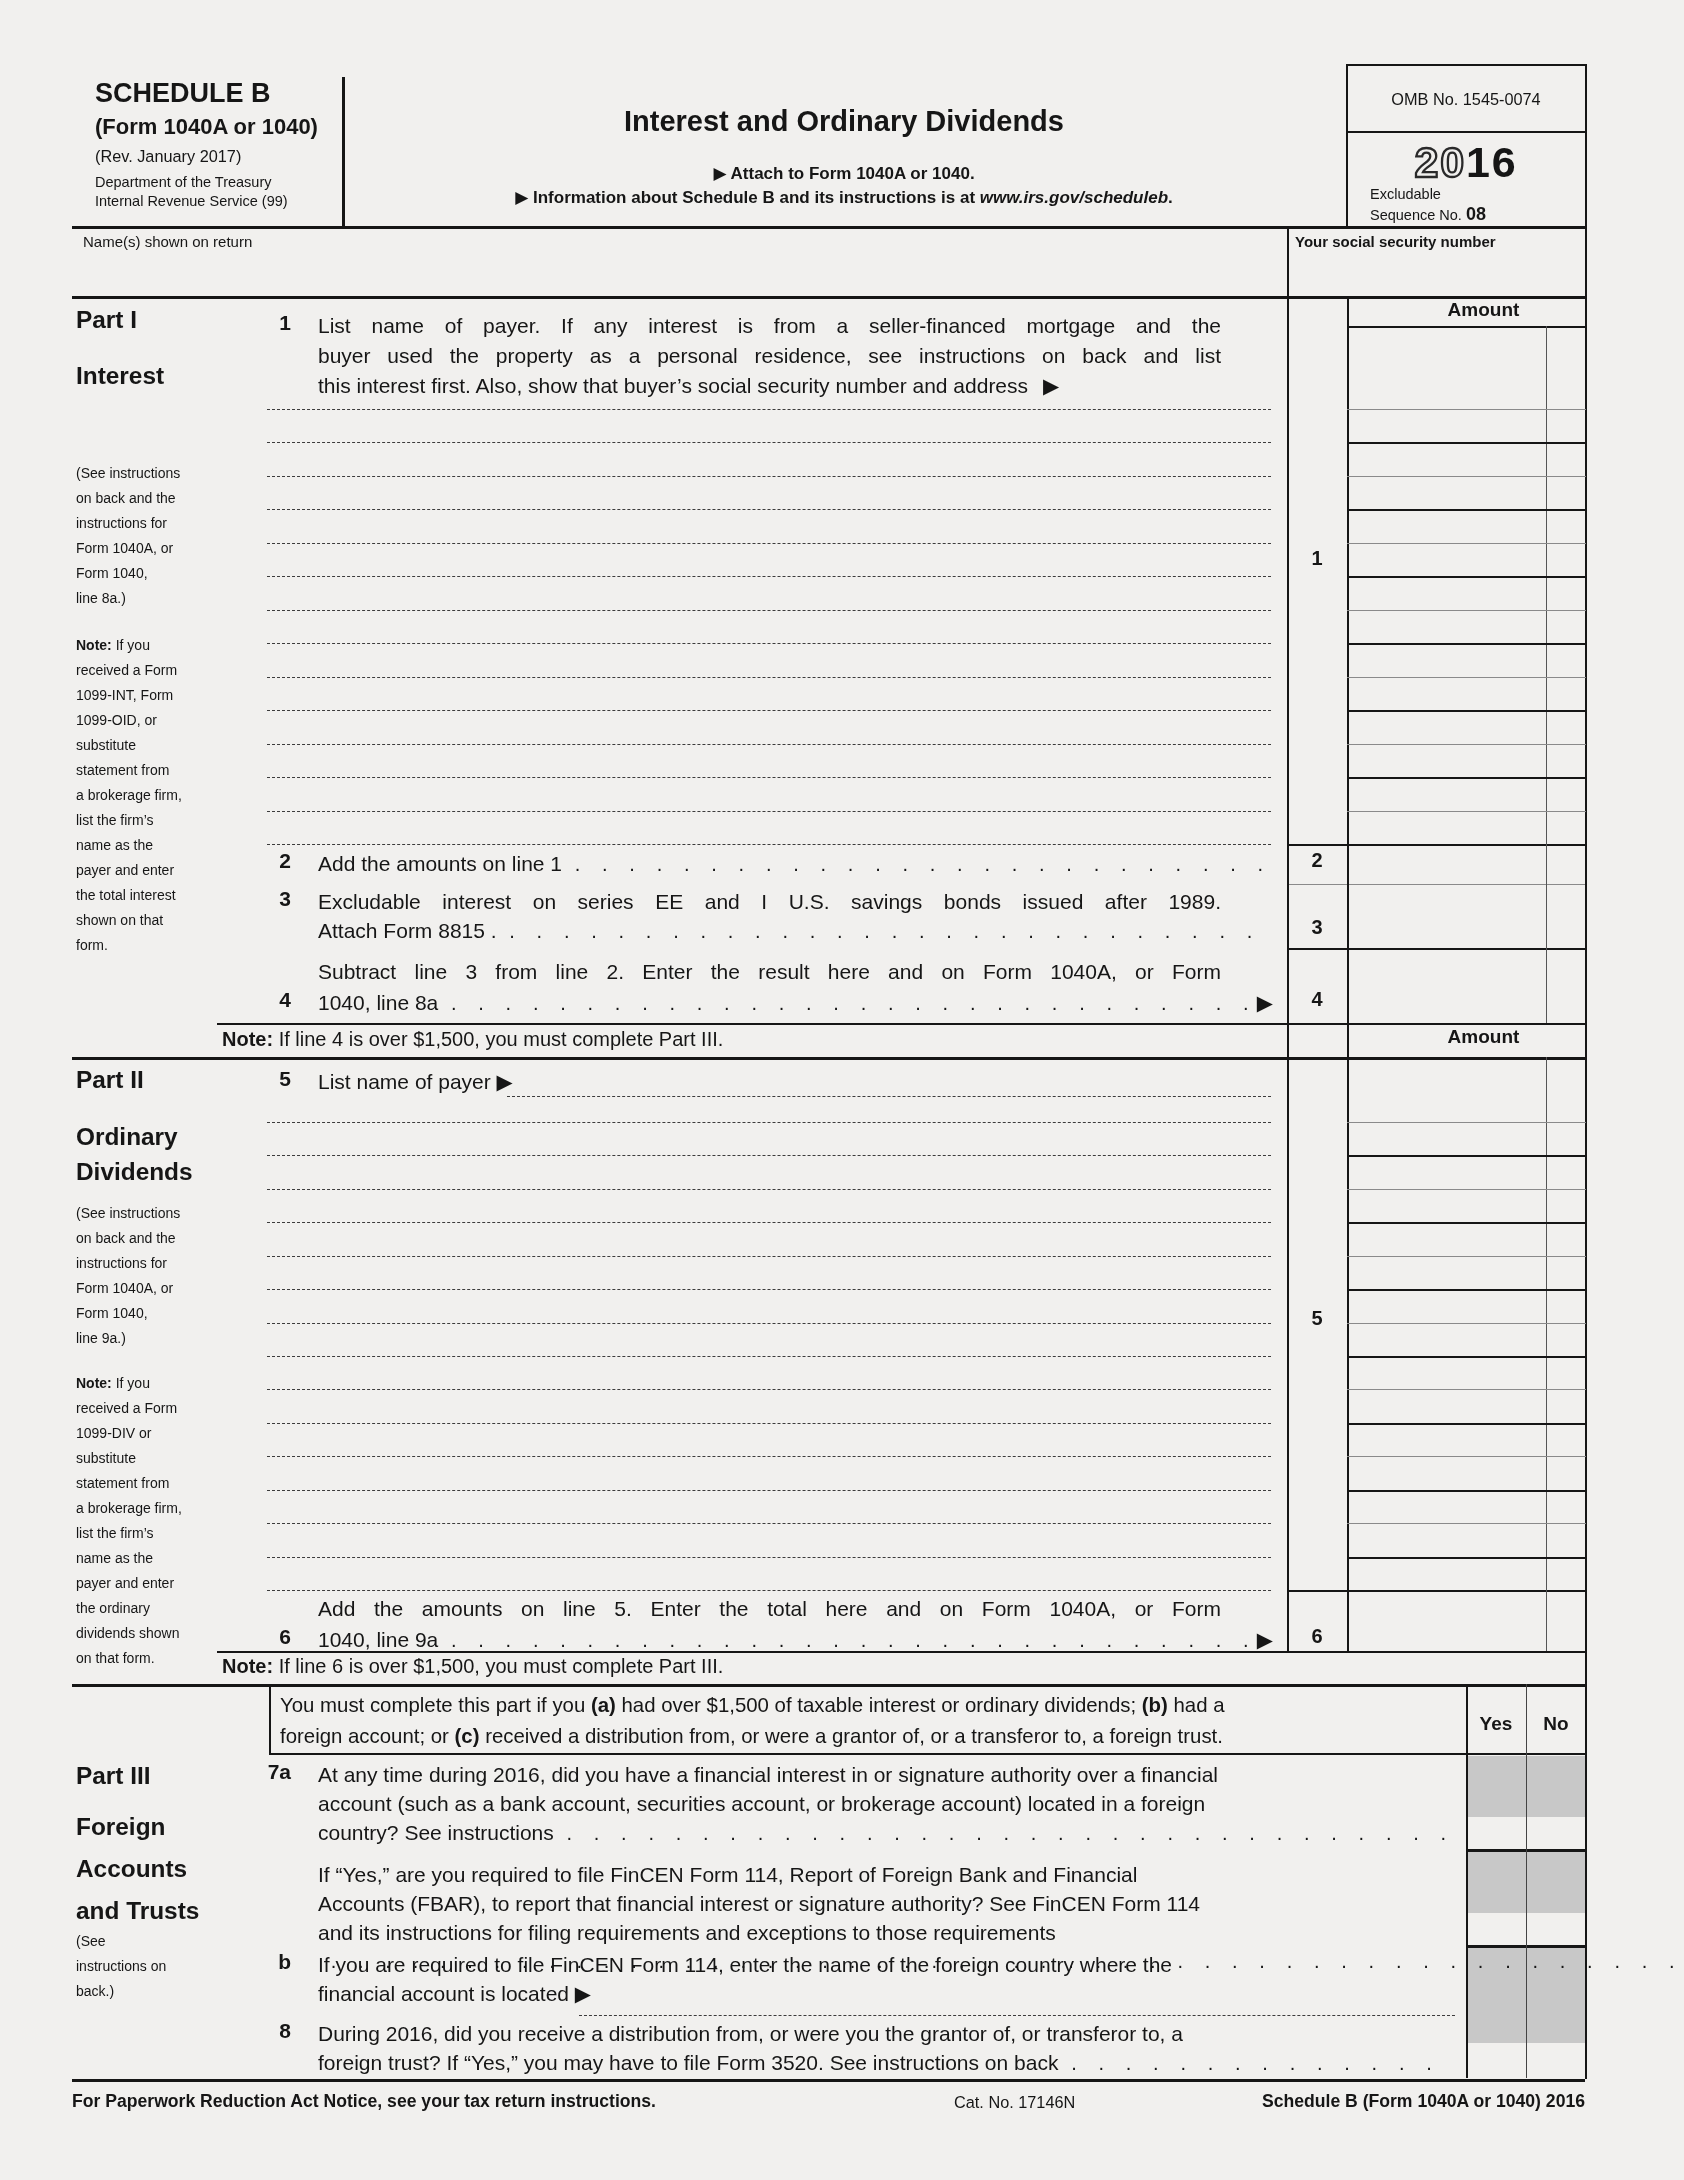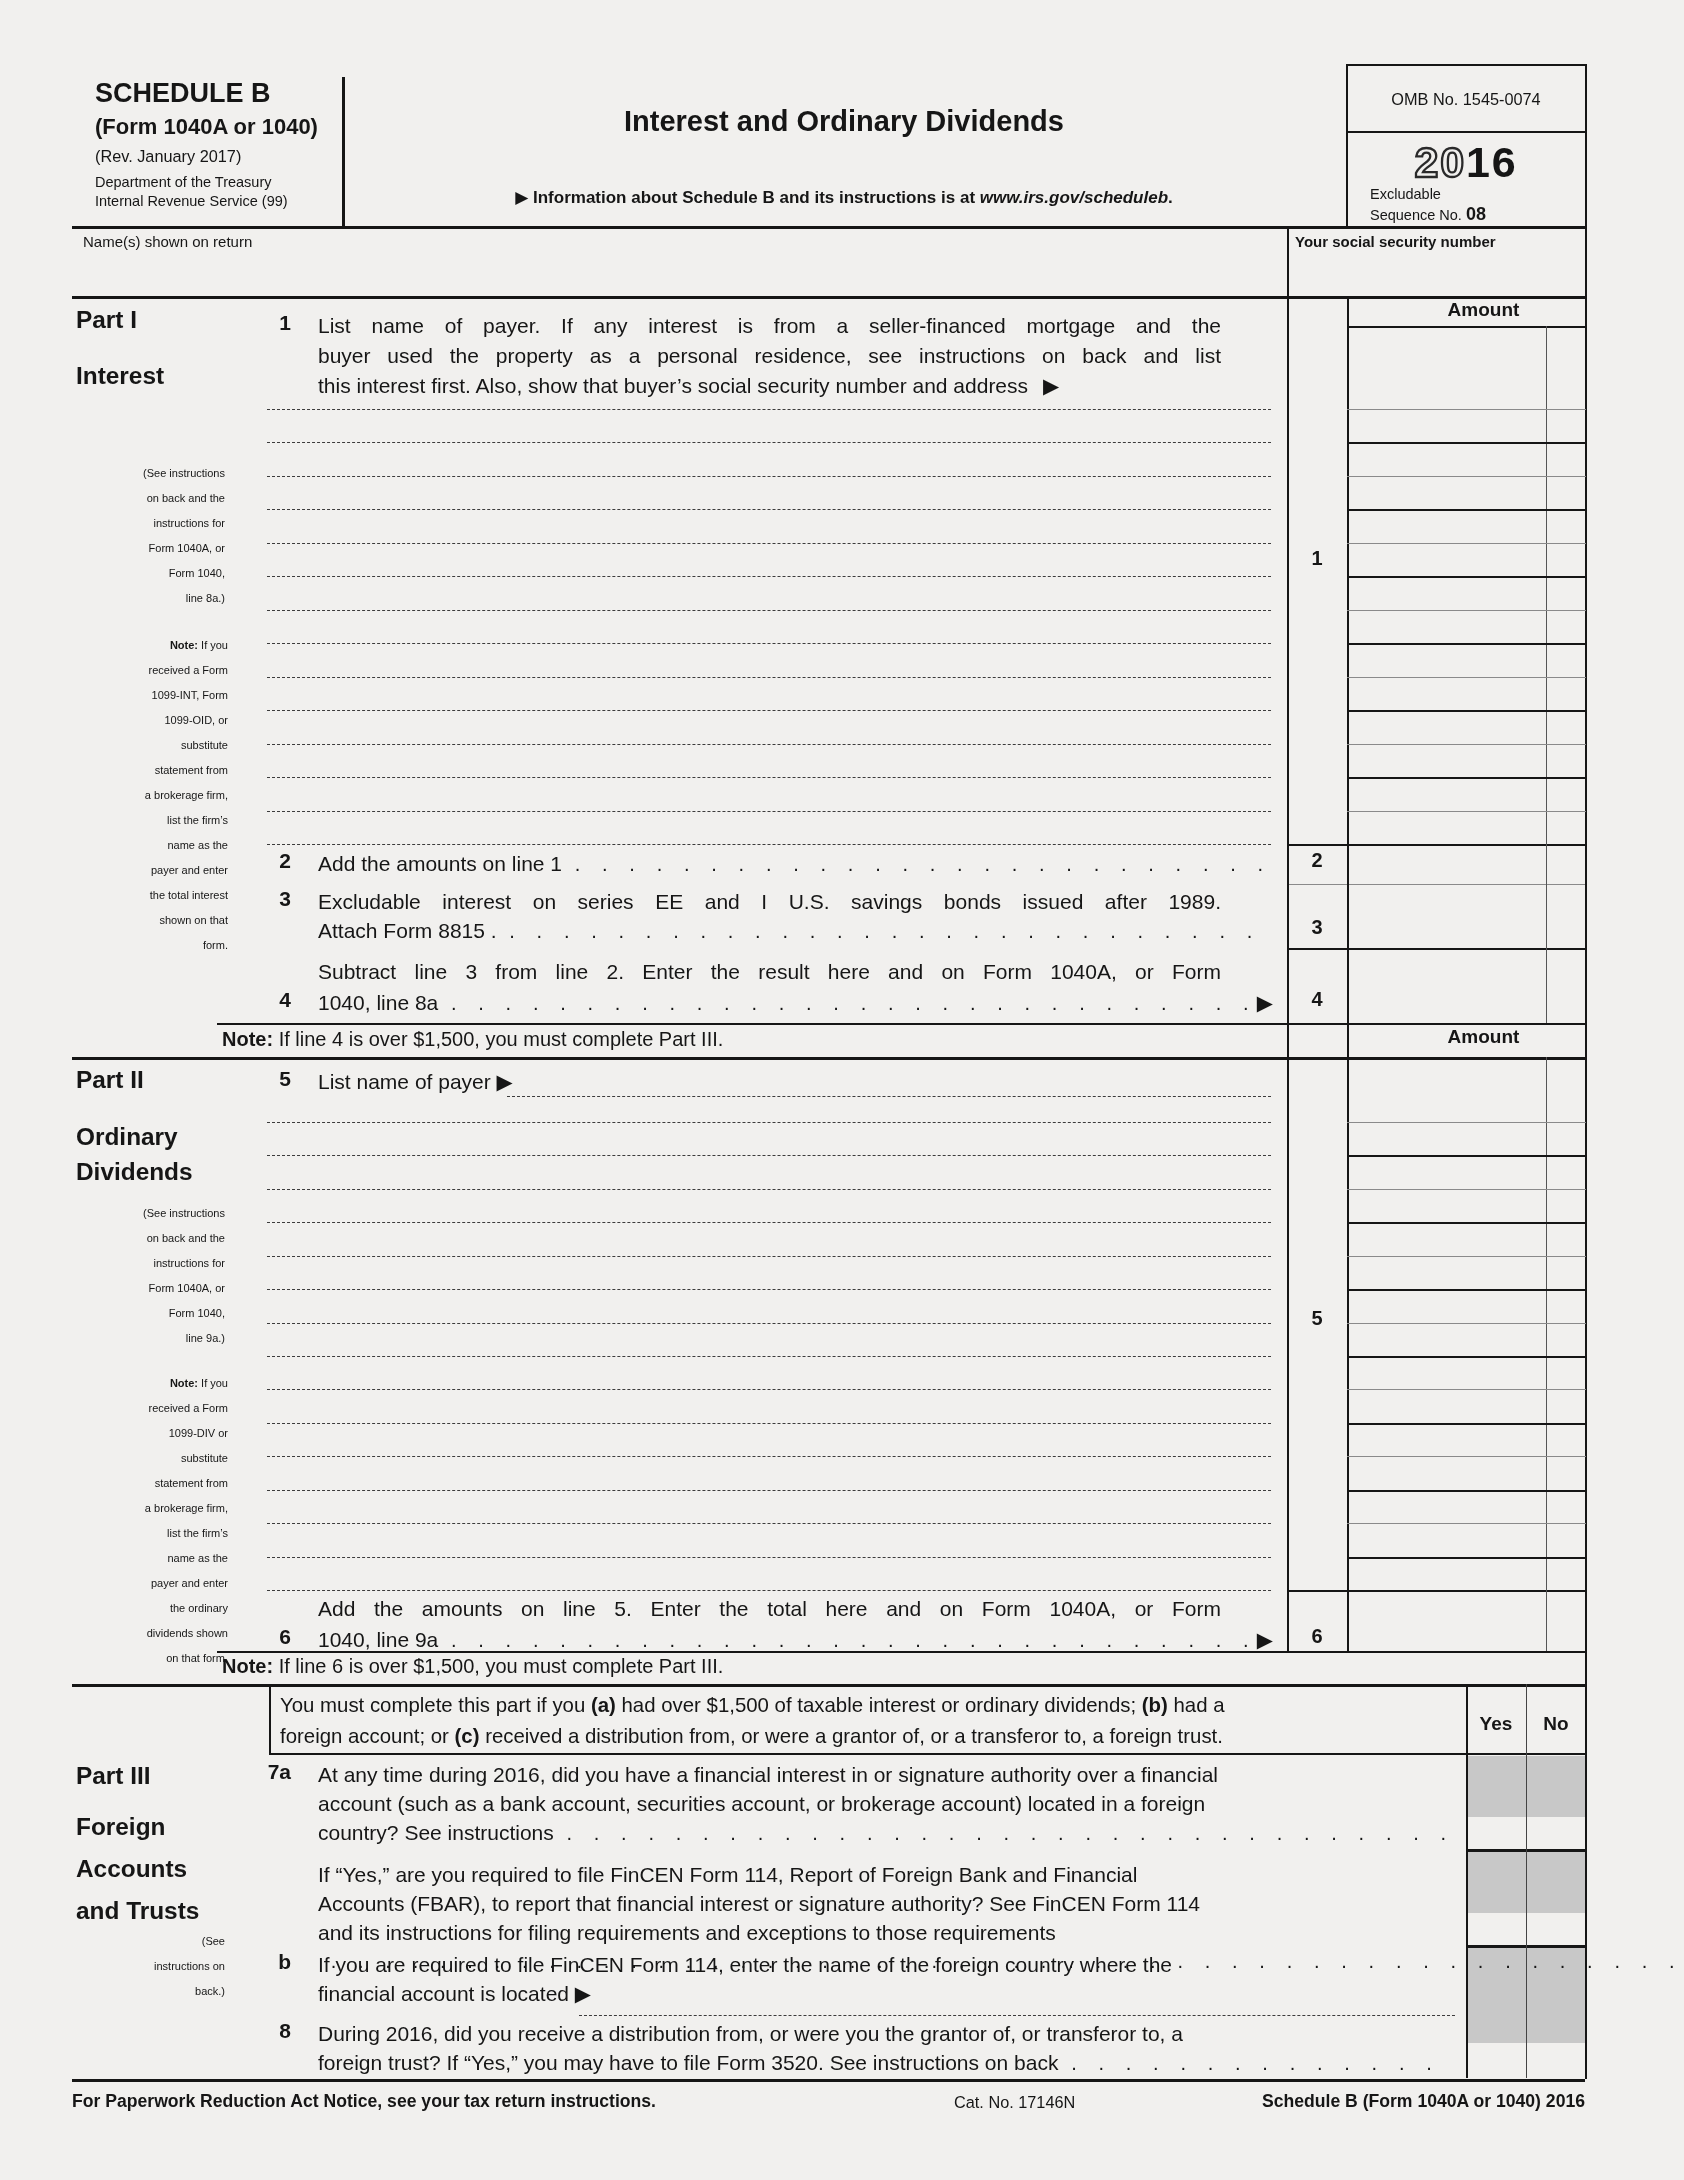--- a/index.html
+++ b/index.html
@@ -10,21 +10,21 @@
   .vr{position:absolute;background:#161616;}
   .dotline{border-top:1.8px dashed #3c3c3c;height:0;}
   .rowline{height:0.9px;background:#8a8a8a;}
   .rowline.thick{height:1.8px;background:#161616;}
   .body{font-size:21px;line-height:30px;}
   .body32{font-size:21px;line-height:29px;}
   .jl .ln{text-align:justify;text-align-last:justify;}
   .lrow{display:flex;align-items:baseline;}
   .leader{flex:1;overflow:hidden;white-space:nowrap;letter-spacing:8.1px;padding-left:12.7px;font-size:20px;}
   .arr{padding-left:9px;}
-  .side{font-size:11px;line-height:25px;text-align:right;}
+  .side{font-size:14px;line-height:25px;}
   .ph{font-size:24.4px;font-weight:700;line-height:27px;}
   .numl{position:absolute;width:65px;text-align:right;font-size:21px;font-weight:700;}
   .ncol{position:absolute;left:1287px;width:60px;text-align:center;font-size:20px;font-weight:700;}
   .grey{position:absolute;background:#c8c8c8;}
   .amt{position:absolute;left:1347px;width:273px;text-align:center;font-size:19px;font-weight:700;}
   .cell{position:absolute;}
   .y20{color:transparent;-webkit-text-stroke:2.3px #2a2a2a;}
   .small15{font-size:13.6px;line-height:17px;}
   .it{font-style:italic;}
 </style>
@@ -33,20 +33,24 @@
 
 <div class="page">
 
   <div class="abs" style="left:95px;top:78px;font-size:27px;font-weight:700;">SCHEDULE B</div>
   <div class="abs" style="left:95px;top:114px;font-size:22px;font-weight:700;">(Form 1040A or 1040)</div>
   <div class="abs" style="left:95px;top:147px;font-size:16.3px;">(Rev. January 2017)</div>
   <div class="abs small15" style="left:95px;top:174px;font-size:14.5px;">Department of the Treasury</div>
   <div class="abs small15" style="left:95px;top:193px;font-size:14.5px;">Internal Revenue Service (99)</div>
 
   <div class="abs" style="left:344px;top:105px;width:1000px;text-align:center;font-size:29px;font-weight:700;">Interest and Ordinary Dividends</div>
+  <div class="abs" style="left:344px;top:163px;width:1000px;text-align:center;font-size:17px;font-weight:700;">
+    <span>▶</span>
+    <span>Attach to Form 1040A or 1040.</span>
+  </div>
   <div class="abs" style="left:344px;top:187px;width:1000px;text-align:center;font-size:17px;font-weight:700;">
     <span>▶</span>
     <span>Information about Schedule B and its instructions is at </span><span class="it">www.irs.gov/scheduleb</span><span>.</span>
   </div>
 
   <div class="abs" style="left:1346px;top:90px;width:240px;text-align:center;font-size:16.3px;">OMB No. 1545-0074</div>
   <div class="abs" style="left:1346px;top:138px;width:240px;text-align:center;font-size:43px;font-weight:700;letter-spacing:1.8px;">
     <span class="y20">20</span><span>16</span>
   </div>
   <div class="abs small15" style="left:1370px;top:186px;font-size:14.5px;">Excludable</div>

